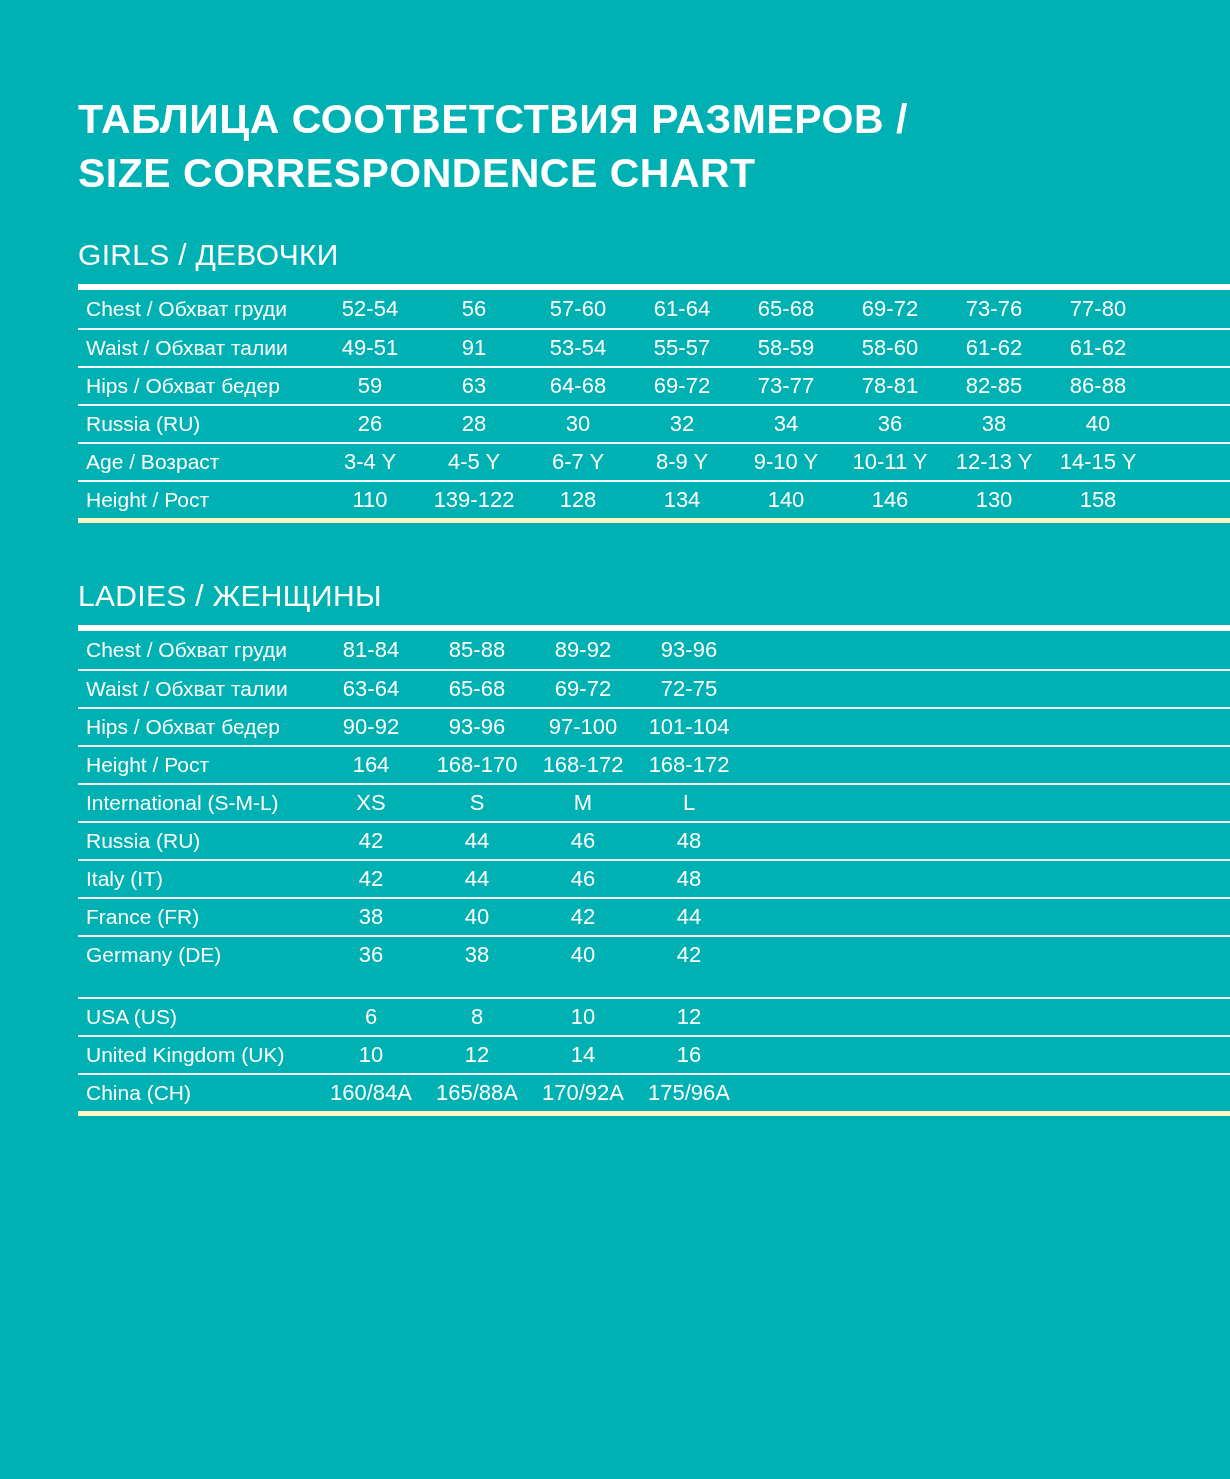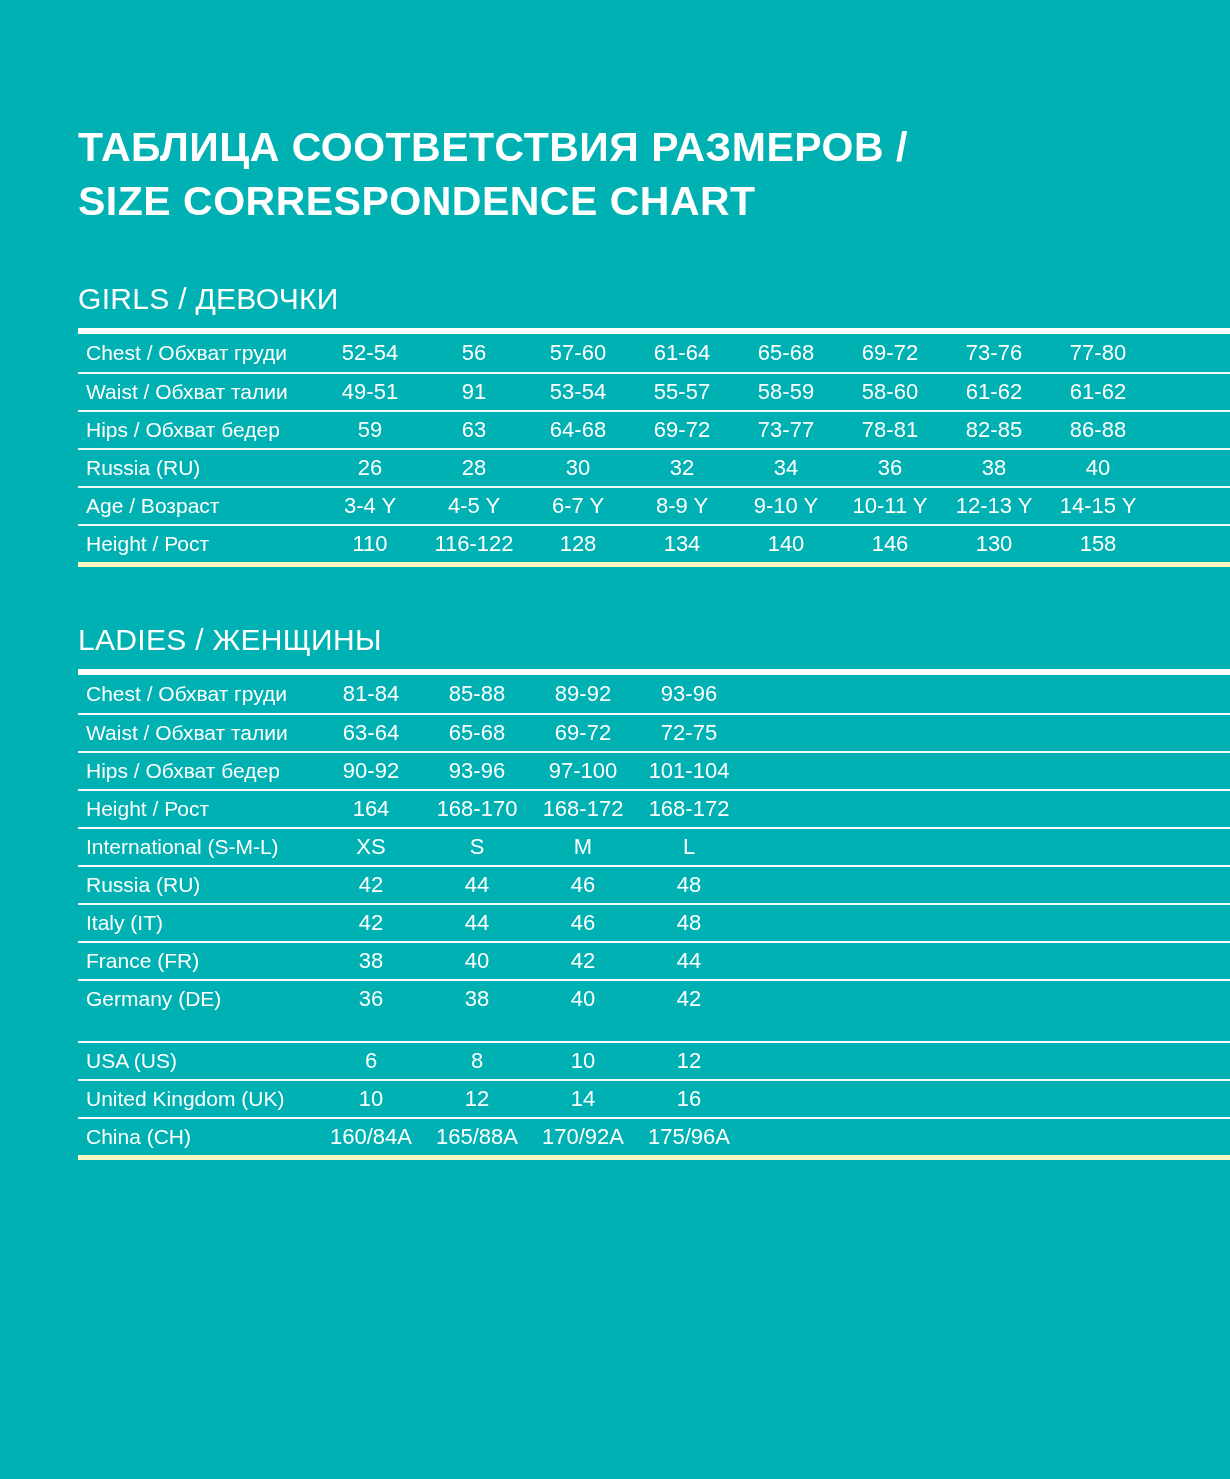--- a/index.html
+++ b/index.html
@@ -15,38 +15,38 @@
     overflow: hidden;
   }
   .page {
     padding: 0 0 0 78px;
     box-sizing: border-box;
     width: 1230px;
     height: 1479px;
   }
   .page-title {
     margin: 0;
-    padding-top: 120px;
+    padding-top: 92px;
     font-size: 41px;
     font-weight: bold;
     line-height: 54px;
     letter-spacing: 0.5px;
     white-space: pre-line;
     transform-origin: left top;
   }
   .section {
     margin: 0;
   }
   .section-heading {
     font-size: 30px;
     font-weight: normal;
     letter-spacing: 0.3px;
     margin: 0 0 12px 0;
   }
-  .section-girls .section-heading { margin-top: 54px; }
+  .section-girls .section-heading { margin-top: 38px; }
   .section-ladies .section-heading { margin-top: 56px; }
   .size-table {
     border-top: 6px solid #ffffff;
     border-bottom: 5px solid #fef9c3;
   }
   .trow {
     display: grid;
     align-items: center;
     height: 38px;
     box-sizing: border-box;
@@ -128,21 +128,21 @@
           <div class="tcell">6-7 Y</div>
           <div class="tcell">8-9 Y</div>
           <div class="tcell">9-10 Y</div>
           <div class="tcell">10-11 Y</div>
           <div class="tcell">12-13 Y</div>
           <div class="tcell">14-15 Y</div>
         </div>
         <div class="trow" style="grid-template-columns: 240px repeat(8, 104px);">
           <div class="tlabel">Height / Рост</div>
           <div class="tcell">110</div>
-          <div class="tcell">116-122</div>
+          <div class="tcell">139-122</div>
           <div class="tcell">128</div>
           <div class="tcell">134</div>
           <div class="tcell">140</div>
           <div class="tcell">146</div>
           <div class="tcell">130</div>
           <div class="tcell">158</div>
         </div>
       </div>
   </section>
 

